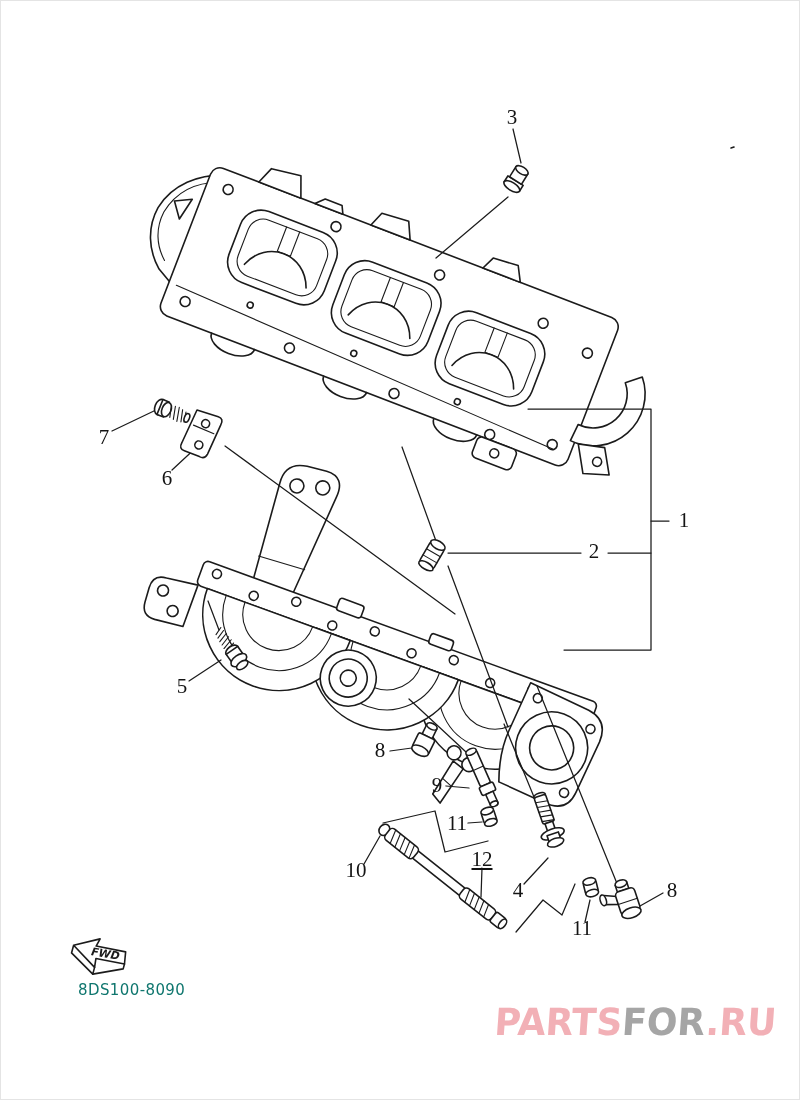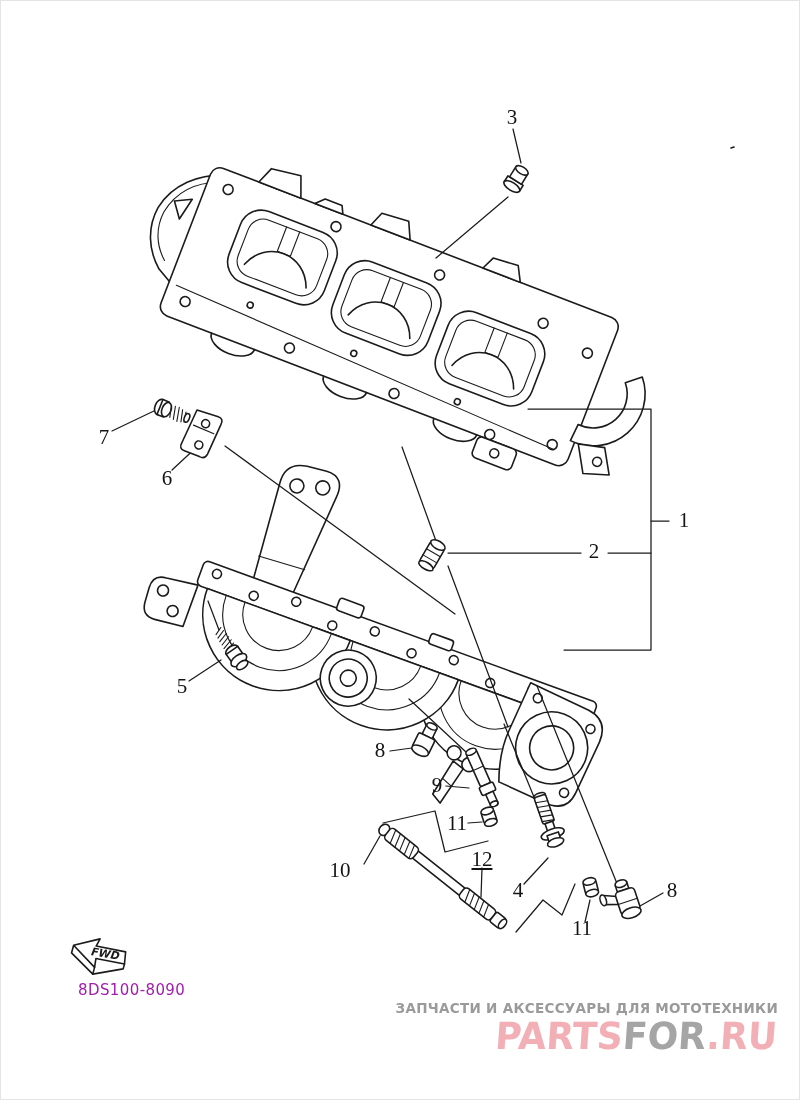--- a/index.html
+++ b/index.html
@@ -15,21 +15,21 @@
   .lineart .thin{stroke-width:1.1;fill:none;}
   .lineart .nofill{fill:none;}
   .lineart .leader{fill:none;stroke:#1b1b1b;stroke-width:1.25;}
   .callout{
     position:absolute;transform:translate(-50%,-52%);
     font-family:"Liberation Serif",serif;font-size:21px;color:#141414;
     white-space:nowrap;user-select:none;
   }
   .diagram-code{
     position:absolute;left:78px;top:981px;
-    font-family:"DejaVu Sans",sans-serif;font-size:15px;letter-spacing:.4px;color:#a21caf;
+    font-family:"DejaVu Sans",sans-serif;font-size:15px;letter-spacing:.4px;color:#0f766e;
   }
   .watermark{position:absolute;right:22px;top:1002px;text-align:right;line-height:1;}
   .wm-tagline{
     font-family:"DejaVu Sans",sans-serif;font-weight:bold;font-size:13.5px;
     letter-spacing:.3px;color:#9a9a9a;
   }
   .wm-logo{
     margin-top:2px;font-family:"DejaVu Sans",sans-serif;font-weight:900;font-size:36px;
     letter-spacing:0;transform:skewX(-4deg) scaleY(1.04);transform-origin:right top;
   }
@@ -299,33 +299,32 @@
     <path d="M 2,10 L 2,17 L 28,32 L 28,25" fill="none" stroke="#1b1b1b" stroke-width="1.6" stroke-linejoin="round"></path>
     <path d="M 56,14 L 56,19 L 28,32" fill="none" stroke="#1b1b1b" stroke-width="1.6" stroke-linejoin="round"></path>
     <path d="M 54,2 L 24,4 L 26,-4 L 2,9 L 28,25 L 27,16 L 56,14 Z"></path>
     <text class="fwd-text" x="21" y="14" transform="rotate(-5 21 14)">FWD</text>
   </g>
 </svg>
 
   <div class="diagram-code">8DS100-8090</div>
 
   <div class="watermark">
-    <div class="wm-tagline">ЗАПЧАСТИ И АКСЕССУАРЫ ДЛЯ МОТОТЕХНИКИ</div>
     <div class="wm-logo">
       <span class="wm-pink">PARTS</span><span class="wm-gray">FOR</span><span class="wm-pink">.RU</span>
     </div>
   </div>
 
 <div class="callout" style="left: 512px; top: 118px;">3</div>
     <div class="callout" style="left: 104px; top: 438px;">7</div>
     <div class="callout" style="left: 167px; top: 479px;">6</div>
     <div class="callout" style="left: 684px; top: 521px;">1</div>
     <div class="callout" style="left: 594px; top: 552px;">2</div>
     <div class="callout" style="left: 182px; top: 687px;">5</div>
     <div class="callout" style="left: 380px; top: 751px;">8</div>
     <div class="callout" style="left: 437px; top: 786px;">9</div>
     <div class="callout" style="left: 457px; top: 824px;">11</div>
-    <div class="callout" style="left: 340px; top: 871px;">10</div>
+    <div class="callout" style="left: 356px; top: 871px;">10</div>
     <div class="callout" style="left: 482px; top: 860px; text-decoration: underline;">12</div>
     <div class="callout" style="left: 518px; top: 891px;">4</div>
     <div class="callout" style="left: 582px; top: 929px;">11</div>
     <div class="callout" style="left: 672px; top: 891px;">8</div>
   </div>
 
 </body></html>

